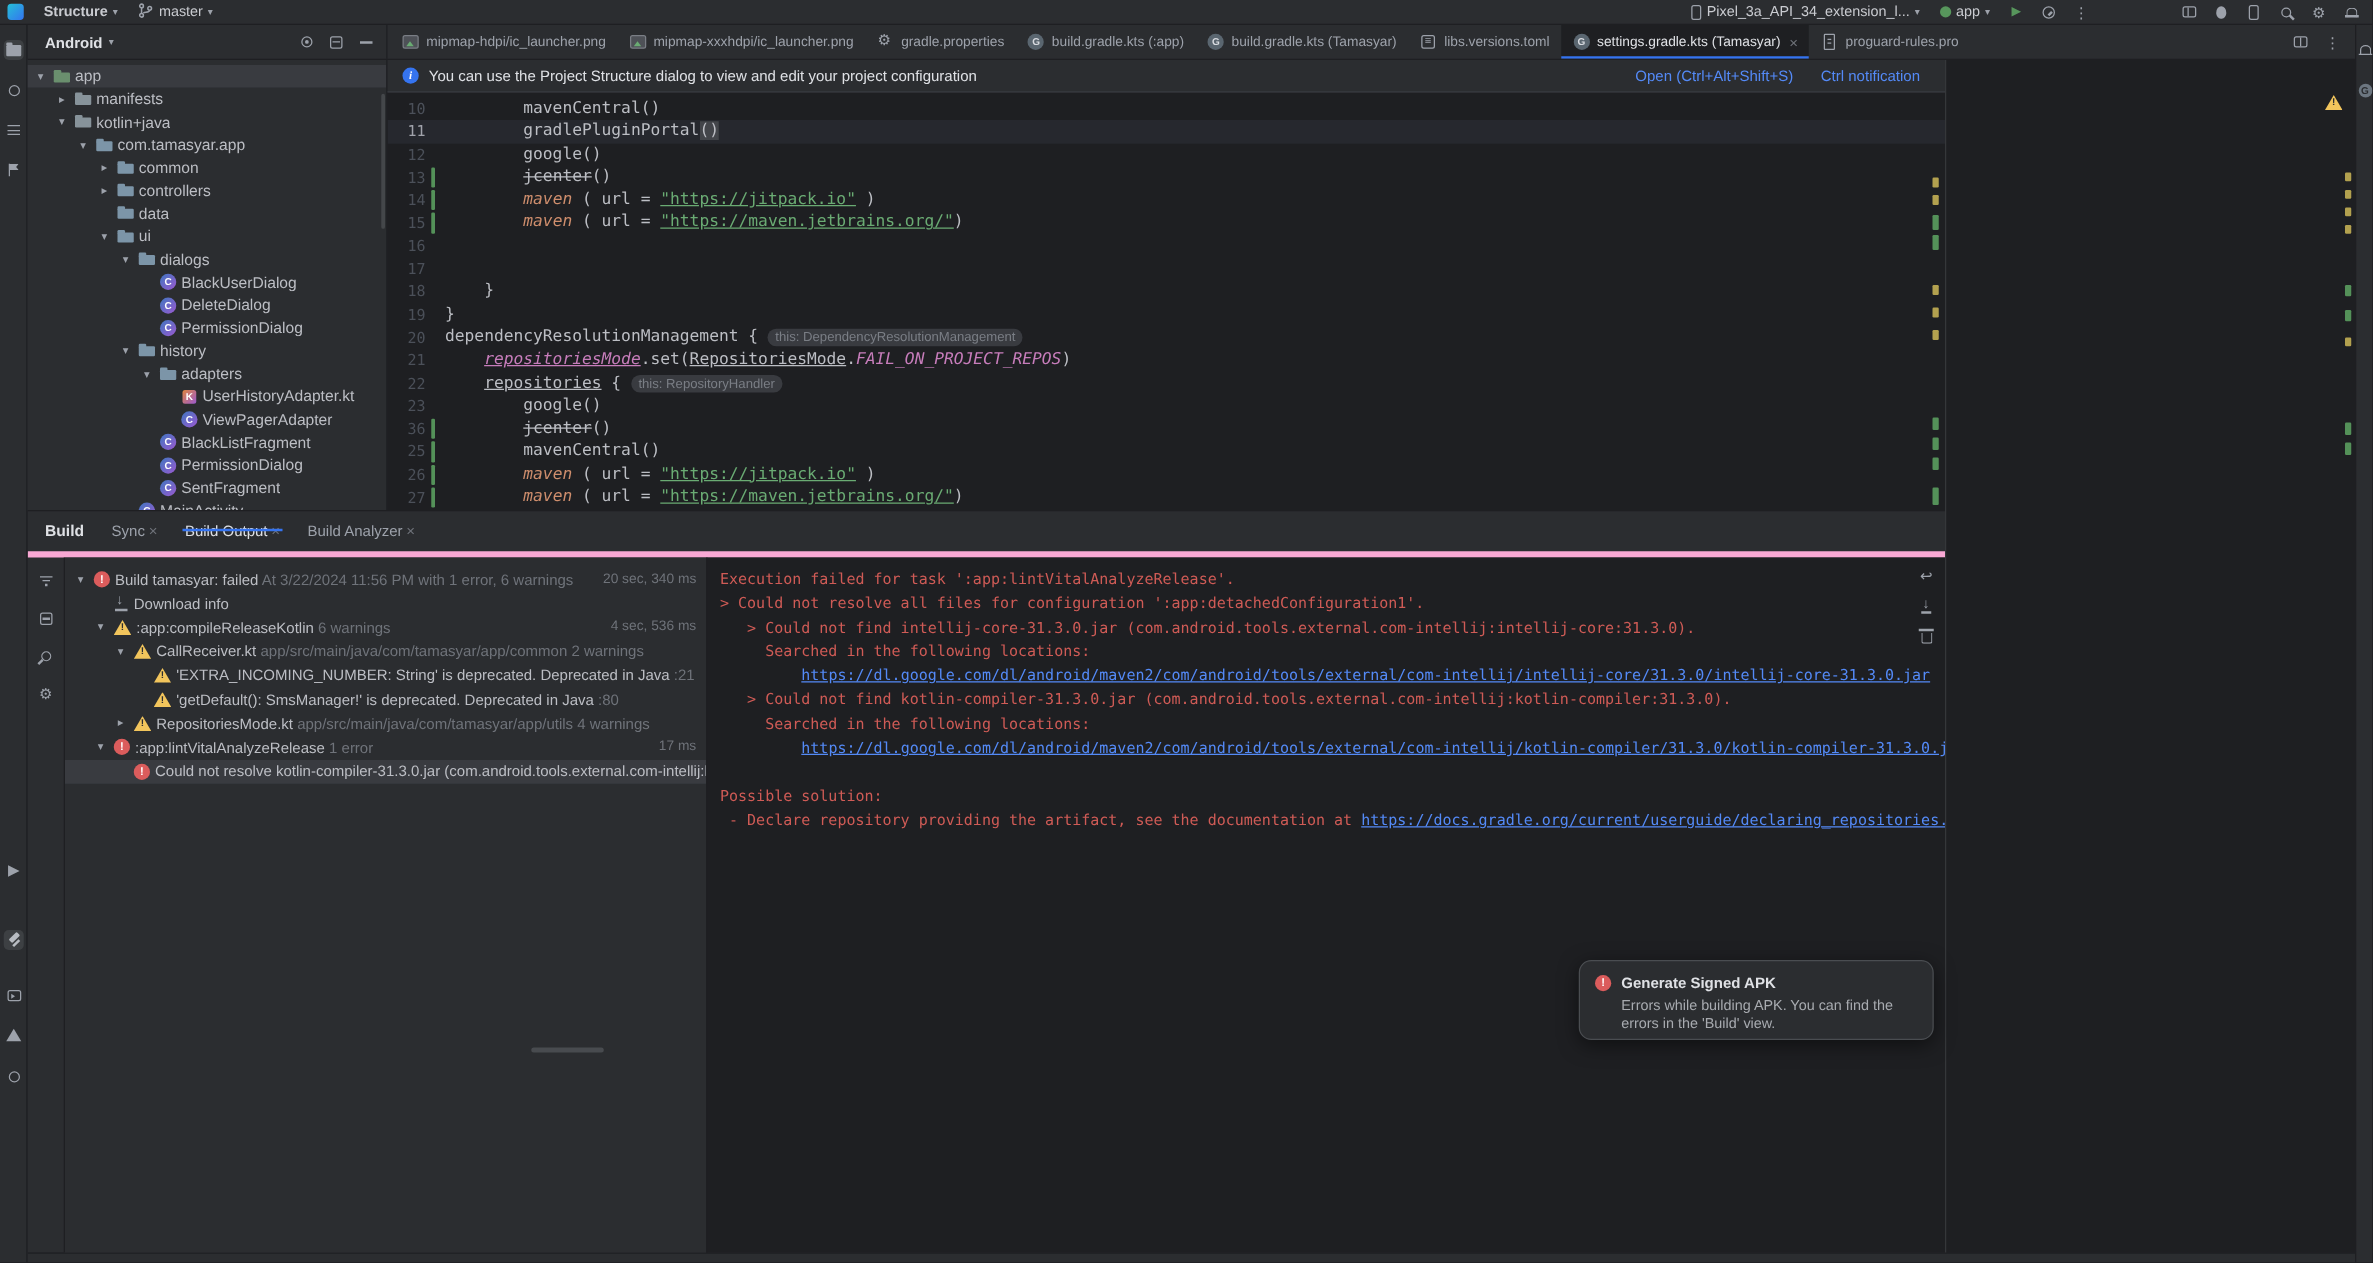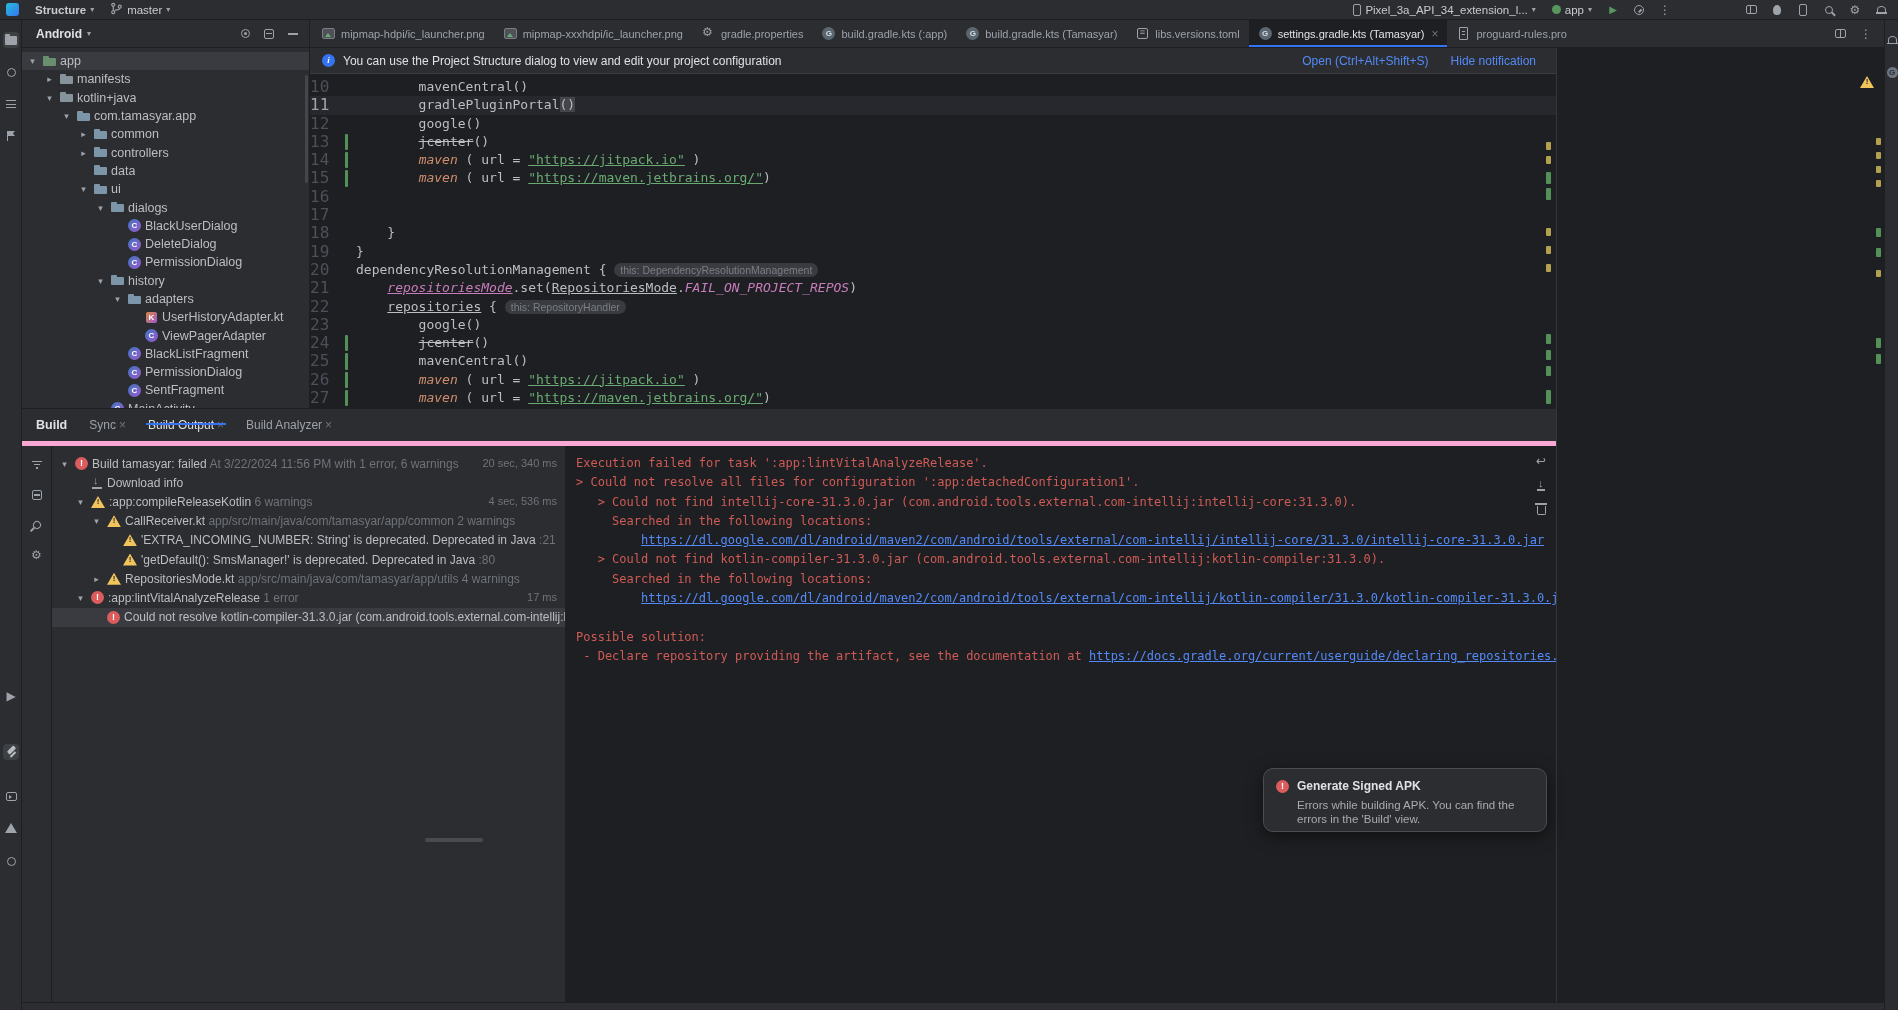--- a/index.html
+++ b/index.html
@@ -106,21 +106,21 @@
   .editor-col{flex:1;background:#1e1f22;display:flex;flex-direction:column;min-width:0;position:relative;}
   .banner{height:26px;flex:none;background:#2b2d30;border-bottom:1px solid #393b40;display:flex;align-items:center;gap:8px;padding:0 20px 0 12px;}
   .info-ic{width:13px;height:13px;border-radius:50%;background:#3574f0;position:relative;flex:none;}
   .info-ic::after{content:"i";position:absolute;inset:0;color:#fff;font:bold italic 9px/13px "Liberation Serif",serif;text-align:center;}
   .banner-text{color:#dfe1e5;font-size:12px;}
   .banner-links{margin-left:auto;display:flex;gap:22px;}
   .blink{color:#548af7;font-size:12px;cursor:pointer;}
   .code{flex:1;padding-top:4px;font-family:"DejaVu Sans Mono","Liberation Mono",monospace;font-size:13px;position:relative;overflow:hidden;}
   .cl{height:18.3px;line-height:18.3px;display:flex;white-space:pre;}
   .cl.cur{background:#26282e;}
-  .lnum{width:32px;flex:none;text-align:left;color:#4b5059;font-size:16px;padding-right:4px;position:relative;}
+  .lnum{width:32px;flex:none;text-align:left;color:#4b5059;font-size:12px;padding-right:4px;position:relative;padding-left:16px;}
   .cl.cur .lnum{color:#a1a3ab;}
   .cl.chg .lnum::after{content:"";position:absolute;right:-6px;top:1px;bottom:1px;width:3px;background:#549159;border-radius:1px;}
   .ctext{padding-left:14px;}
   .seg-p{color:#bcbec4;}
   .seg-sel{color:#bcbec4;background:#43454a;}
   .seg-dep{color:#bcbec4;text-decoration:line-through;}
   .seg-kw{color:#cf8e6d;font-style:italic;}
   .seg-str{color:#6aab73;text-decoration:underline;}
   .seg-prop{color:#c77dbb;font-style:italic;text-decoration:underline;}
   .seg-clsu{color:#bcbec4;text-decoration:underline;}
@@ -443,39 +443,39 @@
                 </div>
               </div>
             <span class="pscroll"></span>
           </div>
           <div class="editor-col">
             <div class="banner">
               <span class="info-ic"></span>
               <span class="banner-text">You can use the Project Structure dialog to view and edit your project configuration</span>
               <span class="banner-links">
                 <a class="blink">Open (Ctrl+Alt+Shift+S)</a>
-                <a class="blink">Hide notification</a>
+                <a class="blink">Ctrl notification</a>
               </span>
             </div>
             <div class="code">
                 <div class="cl"><span class="lnum">10</span><span class="ctext"><span class="seg-p">        mavenCentral()</span></span></div>
                 <div class="cl cur"><span class="lnum">11</span><span class="ctext"><span class="seg-p">        gradlePluginPortal</span><span class="seg-sel">()</span></span></div>
                 <div class="cl"><span class="lnum">12</span><span class="ctext"><span class="seg-p">        google()</span></span></div>
                 <div class="cl chg"><span class="lnum">13</span><span class="ctext"><span class="seg-p">        </span><span class="seg-dep">jcenter</span><span class="seg-p">()</span></span></div>
                 <div class="cl chg"><span class="lnum">14</span><span class="ctext"><span class="seg-p">        </span><span class="seg-kw">maven</span><span class="seg-p"> ( url = </span><span class="seg-str">"https://jitpack.io"</span><span class="seg-p"> )</span></span></div>
                 <div class="cl chg"><span class="lnum">15</span><span class="ctext"><span class="seg-p">        </span><span class="seg-kw">maven</span><span class="seg-p"> ( url = </span><span class="seg-str">"https://maven.jetbrains.org/"</span><span class="seg-p">)</span></span></div>
                 <div class="cl"><span class="lnum">16</span><span class="ctext"></span></div>
                 <div class="cl"><span class="lnum">17</span><span class="ctext"></span></div>
                 <div class="cl"><span class="lnum">18</span><span class="ctext"><span class="seg-p">    }</span></span></div>
                 <div class="cl"><span class="lnum">19</span><span class="ctext"><span class="seg-p">}</span></span></div>
                 <div class="cl"><span class="lnum">20</span><span class="ctext"><span class="seg-p">dependencyResolutionManagement { </span><span class="seg-inlay">this: DependencyResolutionManagement</span></span></div>
                 <div class="cl"><span class="lnum">21</span><span class="ctext"><span class="seg-p">    </span><span class="seg-prop">repositoriesMode</span><span class="seg-p">.set(</span><span class="seg-clsu">RepositoriesMode</span><span class="seg-p">.</span><span class="seg-const">FAIL_ON_PROJECT_REPOS</span><span class="seg-p">)</span></span></div>
                 <div class="cl"><span class="lnum">22</span><span class="ctext"><span class="seg-p">    </span><span class="seg-fnu">repositories</span><span class="seg-p"> { </span><span class="seg-inlay">this: RepositoryHandler</span></span></div>
                 <div class="cl"><span class="lnum">23</span><span class="ctext"><span class="seg-p">        google()</span></span></div>
-                <div class="cl chg"><span class="lnum">24</span><span class="ctext"><span class="seg-p">        </span><span class="seg-dep">jcenter</span><span class="seg-p">()</span></span></div>
+                <div class="cl chg"><span class="lnum">36</span><span class="ctext"><span class="seg-p">        </span><span class="seg-dep">jcenter</span><span class="seg-p">()</span></span></div>
                 <div class="cl chg"><span class="lnum">25</span><span class="ctext"><span class="seg-p">        mavenCentral()</span></span></div>
                 <div class="cl chg"><span class="lnum">26</span><span class="ctext"><span class="seg-p">        </span><span class="seg-kw">maven</span><span class="seg-p"> ( url = </span><span class="seg-str">"https://jitpack.io"</span><span class="seg-p"> )</span></span></div>
                 <div class="cl chg"><span class="lnum">27</span><span class="ctext"><span class="seg-p">        </span><span class="seg-kw">maven</span><span class="seg-p"> ( url = </span><span class="seg-str">"https://maven.jetbrains.org/"</span><span class="seg-p">)</span></span></div>
               </div>
             <div class="stripe">
                 <span class="smark" style="top: 64px; height: 8px; background: rgb(179, 161, 79);"></span>
                 <span class="smark" style="top: 78px; height: 8px; background: rgb(179, 161, 79);"></span>
                 <span class="smark" style="top: 94px; height: 12px; background: rgb(84, 145, 89);"></span>
                 <span class="smark" style="top: 110px; height: 12px; background: rgb(84, 145, 89);"></span>
                 <span class="smark" style="top: 150px; height: 8px; background: rgb(179, 161, 79);"></span>

